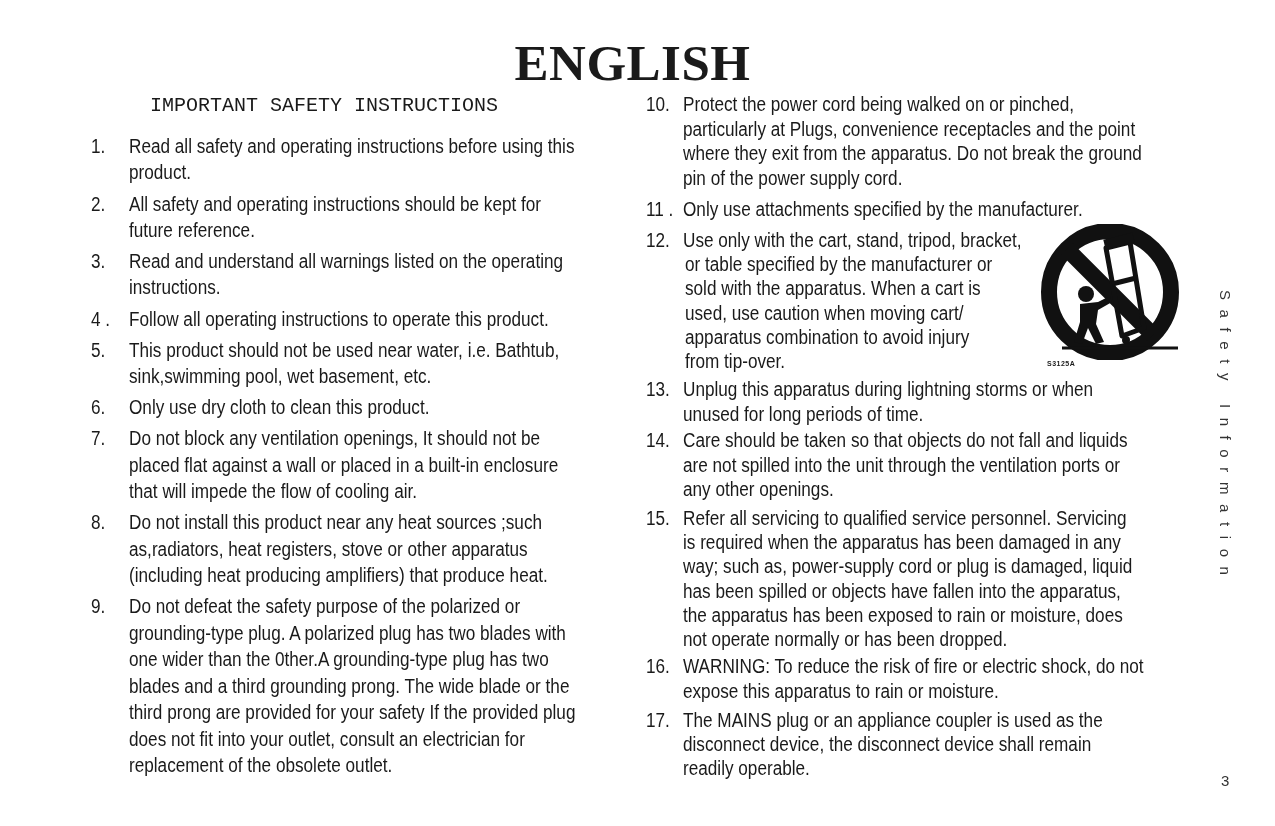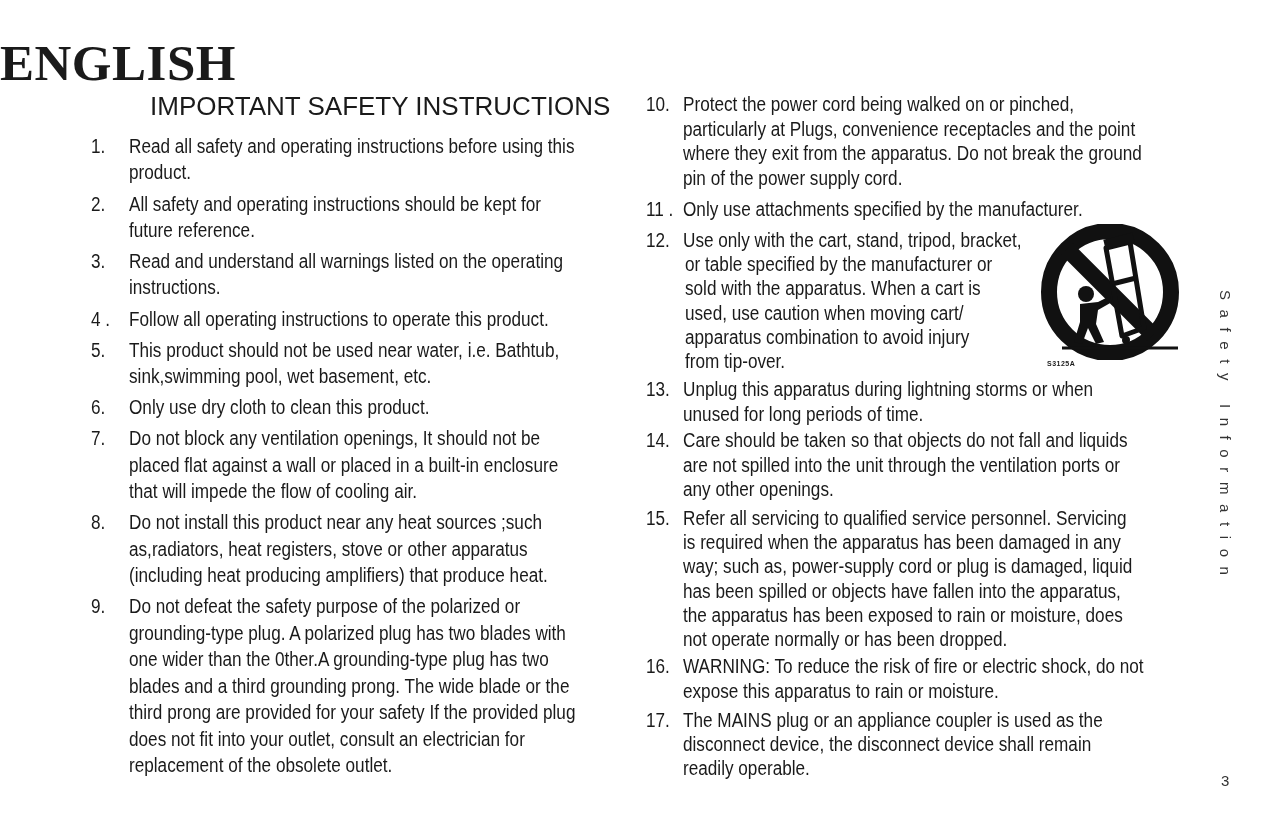--- a/index.html
+++ b/index.html
@@ -1,24 +1,24 @@
 <!DOCTYPE html>
 <html><head>
 <meta charset="utf-8">
 <style>
   html, body { margin: 0; padding: 0; background: #ffffff; }
   body { width: 1275px; height: 826px; position: relative; overflow: hidden; color: #1a1a1a; }
   .title {
-    position: absolute; left: 0; width: 1265px; top: 33px; text-align: left;
+    position: absolute; left: 0; width: 1265px; top: 33px; text-align: center;
     font-family: "Liberation Serif", "DejaVu Serif", serif; font-weight: bold;
     font-size: 51px; letter-spacing: 0.5px; line-height: 60px; color: #1a1a1a;
   }
   .subtitle {
     position: absolute; left: 150px; top: 92px; width: 420px;
-    font-family: Liberation Sans, sans-serif; font-size: 26px;
+    font-family: Liberation Mono, monospace; font-size: 20px;
     line-height: 28px; white-space: nowrap; color: #1a1a1a;
   }
   .line {
     position: absolute; white-space: nowrap;
     font-family: "Liberation Sans", "DejaVu Sans", sans-serif;
     font-size: 19.5px; line-height: 24px; color: #1a1a1a;
     transform-origin: 0 0; transform: scaleX(0.88);
   }
   .num {
     position: absolute; white-space: nowrap;

